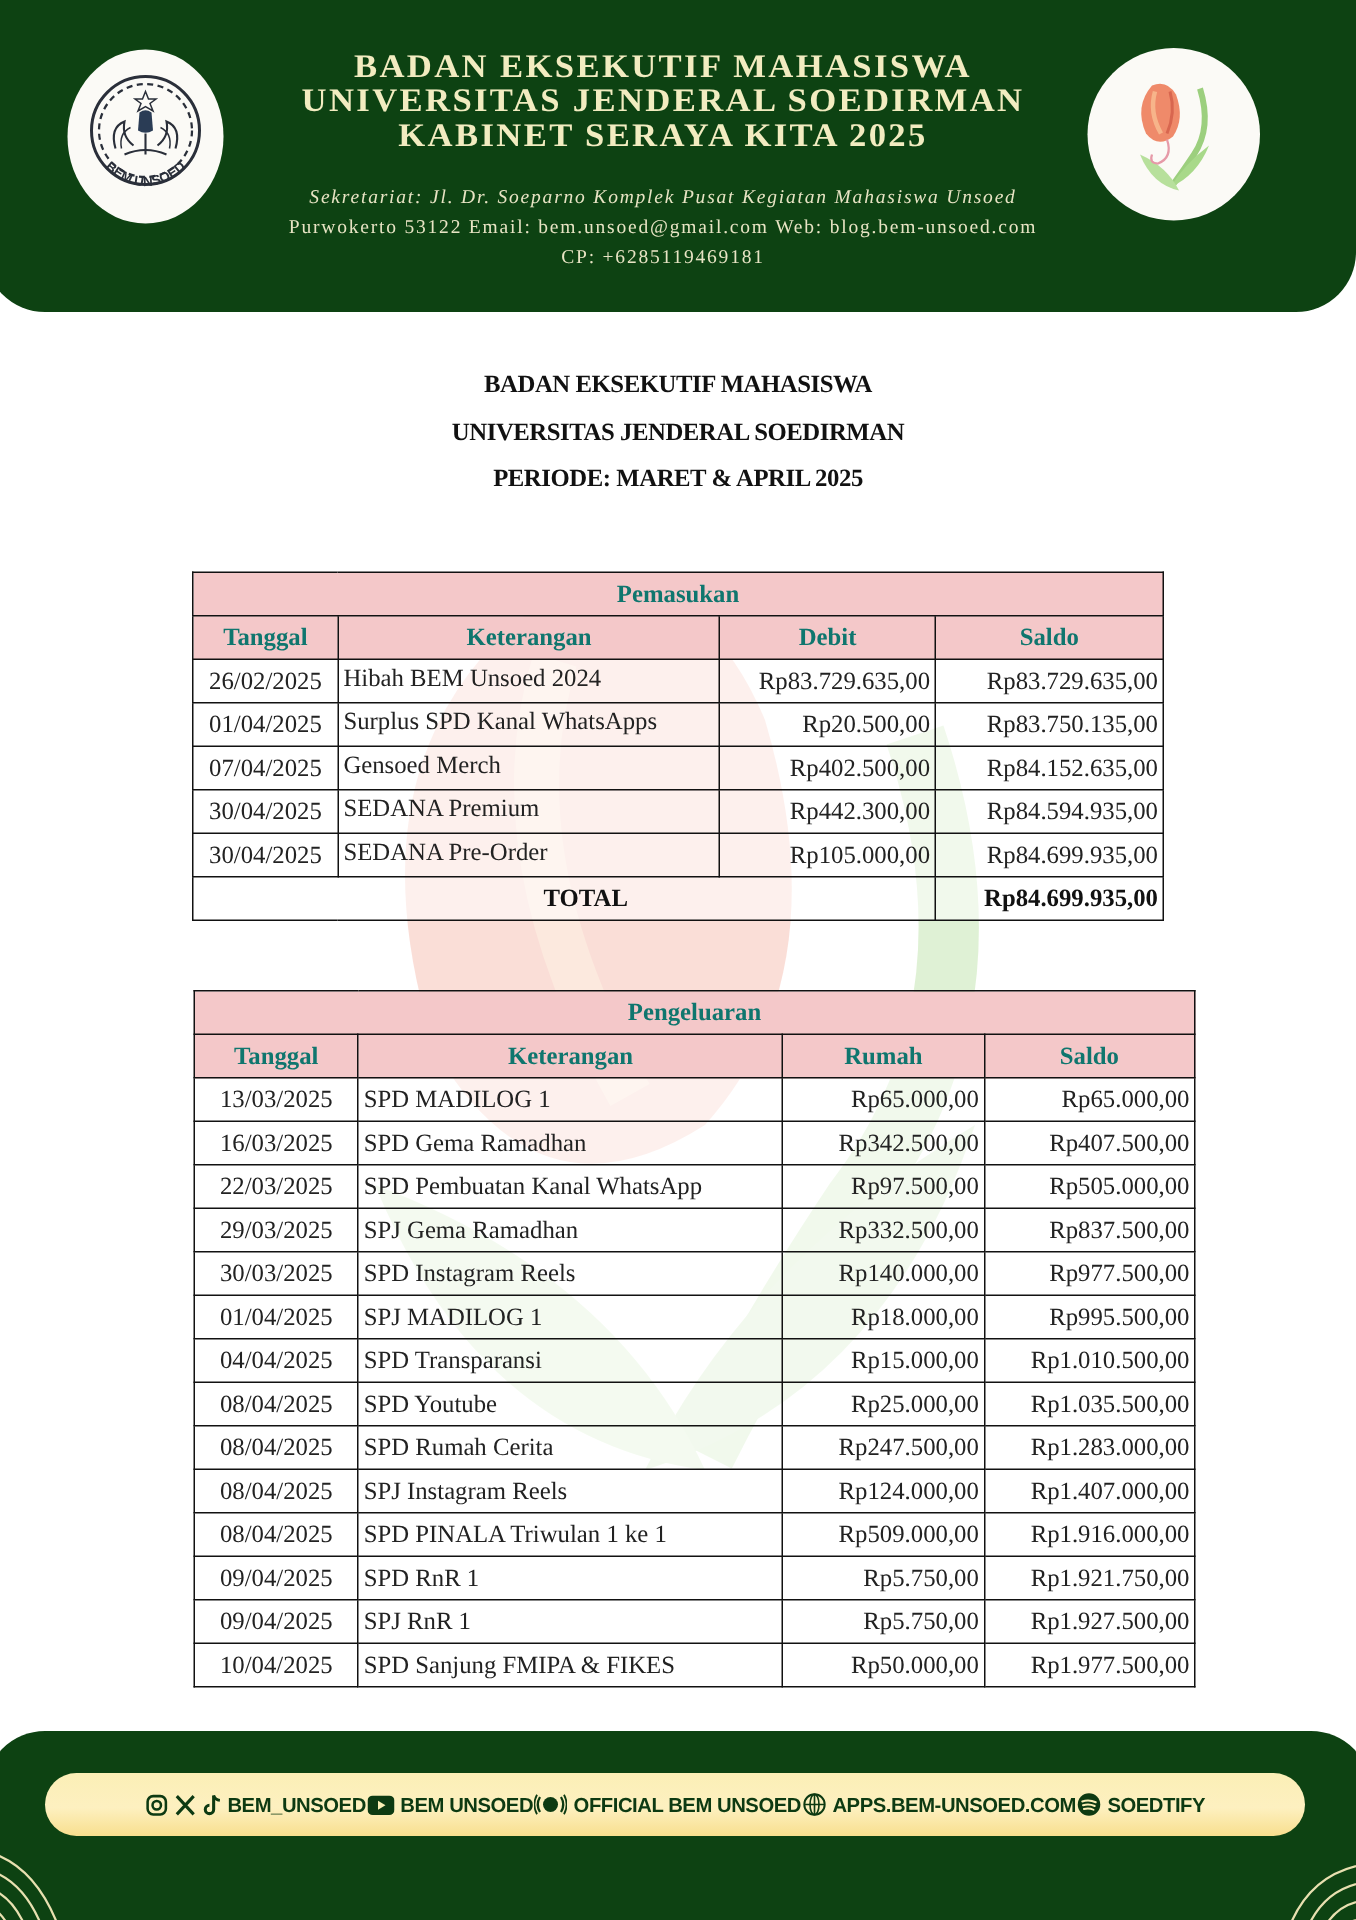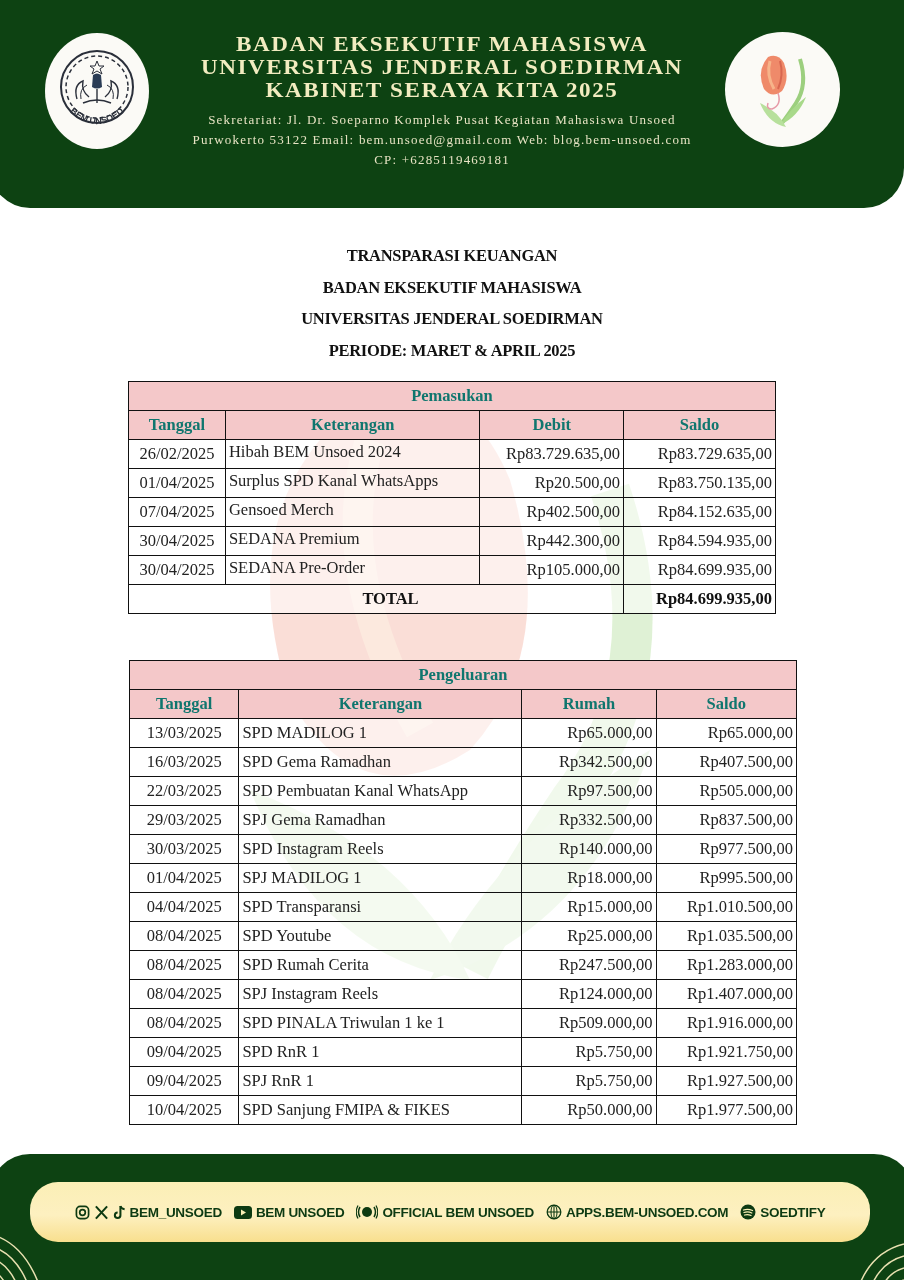--- a/index.html
+++ b/index.html
@@ -32,21 +32,21 @@
     .h-title {
       font-family: "Liberation Serif", serif; font-weight: bold;
       font-size: 22px; line-height: 23px; letter-spacing: 1.5px;
       transform: scaleX(1.05);
     }
     .h-sub {
       font-family: "Liberation Serif", serif;
       font-size: 13px; line-height: 20px; letter-spacing: 1.2px;
       color: #e8e4c4;
     }
-    .h-sub.first { margin-top: 9px; }
+    .h-sub.first { margin-top: 20px; font-style: italic; }
 
     
     .watermark {
       position: absolute; left: 170px; top: 370px; width: 560px; height: 620px;
       opacity: 0.28; pointer-events: none;
     }
 
     
     .doc-title {
       position: absolute; left: 0; top: 240px; width: 904px; text-align: center;
@@ -75,24 +75,24 @@
     #out-table { left: 129px; top: 660px; width: 668px; }
     #out-table td.desc { vertical-align: middle; line-height: 28px; }
     #out-table td { height: 28px; }
 
     
     .footer {
       position: absolute; left: -10px; top: 1154px; width: 924px; height: 140px;
       background: #0d4212; border-radius: 40px 40px 0 0; overflow: hidden;
     }
     .footer-pill {
-      position: absolute; left: 40px; top: 28px; width: 840px; height: 60px;
+      position: absolute; left: 40px; top: 28px; width: 840px; height: 42px;
       border-radius: 28px;
       background: linear-gradient(180deg, #fbefb6 0%, #fdf0c0 55%, #f8df8e 100%);
-      display: flex; align-items: center; justify-content: center; gap: 12px;
+      display: flex; align-items: center; justify-content: center; gap: 1px;
       font-family: "Liberation Sans", "DejaVu Sans", sans-serif; font-weight: bold;
       font-size: 13.5px; color: #0d3a12; letter-spacing: -0.3px;
     }
     .f-item { display: flex; align-items: center; gap: 4px; }
     .f-icon { display: inline-flex; align-items: center; justify-content: center; }
     .curves-left { position: absolute; left: 0; bottom: -10px; }
     .curves-right { position: absolute; right: 10px; bottom: -10px; }
   </style>
 </head>
 <body>
@@ -141,21 +141,20 @@
 
 <svg class="watermark" viewBox="0 0 560 620">
   <path d="M180 40 Q60 140 120 330 Q190 450 300 380 Q390 280 340 110 Q290 -10 180 40 Z" fill="#f08a74"></path>
   <path d="M200 70 Q160 200 250 360" fill="none" stroke="#f7b48a" stroke-width="30"></path>
   <path d="M440 120 Q500 300 400 430 Q340 520 300 600" fill="none" stroke="#8fd06c" stroke-width="40"></path>
   <path d="M480 380 Q420 560 260 610 Q330 470 480 380 Z" fill="#9ad27a"></path>
   <path d="M80 420 Q150 590 300 610 Q240 480 80 420 Z" fill="#a7db88"></path>
 </svg>
 
 <div class="doc-title">
-  <div>TRANSPARASI KEUANGAN</div>
   <div>BADAN EKSEKUTIF MAHASISWA</div>
   <div>UNIVERSITAS JENDERAL SOEDIRMAN</div>
   <div>PERIODE: MARET &amp; APRIL 2025</div>
 </div>
 
 <table class="fin" id="in-table">
   <colgroup>
       <col style="width:98px">
       <col style="width:257px">
       <col style="width:145px">

